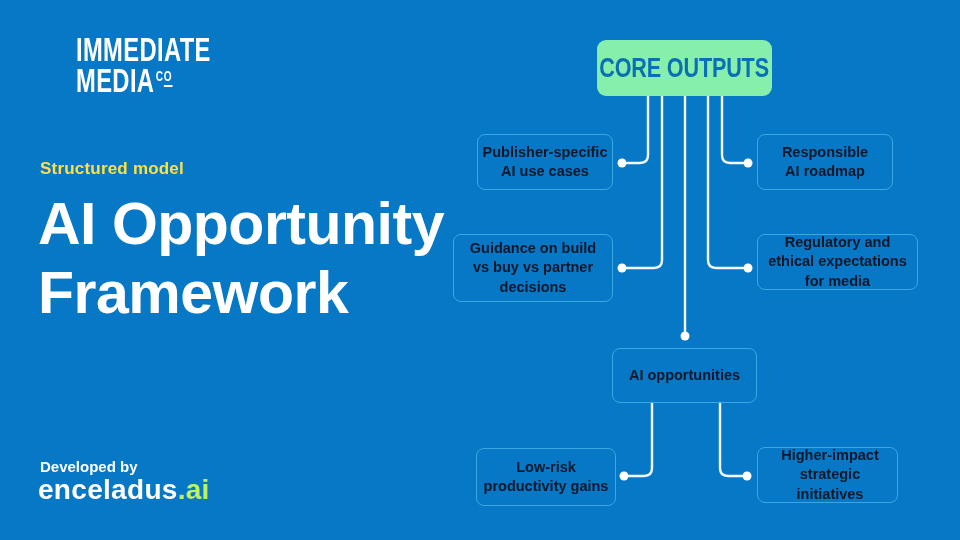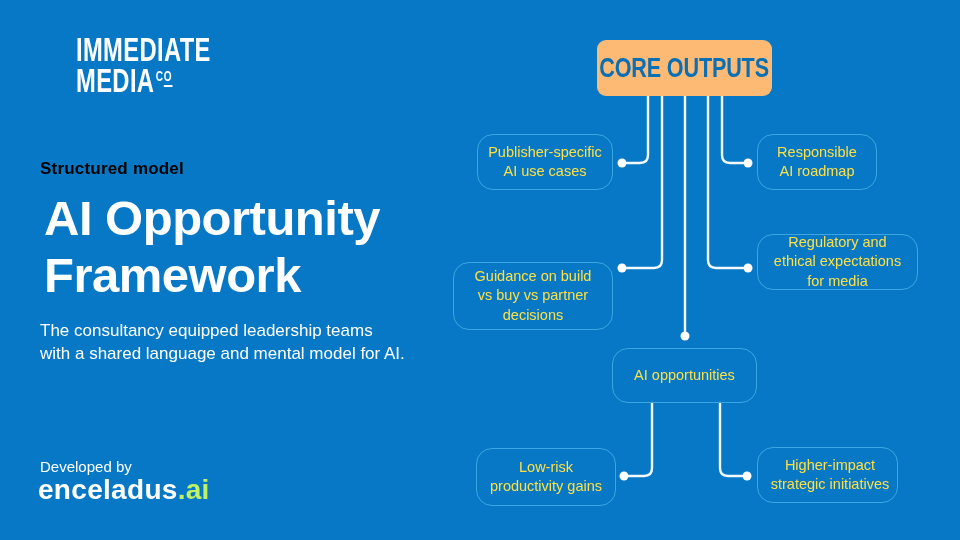--- a/index.html
+++ b/index.html
@@ -40,29 +40,29 @@
     margin-left: 2px;
   }
   .logo-co .o-underline { border-bottom: 2.5px solid #ffffff; padding-bottom: 1px; }
 
   .eyebrow {
     position: absolute;
     left: 40px;
     top: 159px;
     font-size: 17px;
     font-weight: 600;
-    color: #000000;
+    color: #fde047;
     letter-spacing: 0.2px;
   }
 
   .title {
     position: absolute;
-    left: 44px;
+    left: 38px;
     top: 190px;
-    font-size: 49px;
+    font-size: 59px;
     font-weight: 800;
     line-height: 1.17;
     letter-spacing: -0.5px;
     white-space: pre-line;
   }
 
   .subtitle {
     position: absolute;
     left: 40px;
     top: 320px;
@@ -70,21 +70,21 @@
     font-weight: 500;
     line-height: 1.33;
     white-space: pre-line;
   }
 
   .developed-by {
     position: absolute;
     left: 40px;
     top: 458px;
     font-size: 15px;
-    font-weight: 400;
+    font-weight: 700;
   }
   .brand {
     position: absolute;
     left: 38px;
     top: 474px;
     font-size: 28px;
     font-weight: 600;
     letter-spacing: 0.3px;
   }
   .brand .tld { color: #bef264; }
@@ -100,78 +100,76 @@
     fill: none;
     stroke: #F4F9FD;
     stroke-width: 2.4;
     stroke-linecap: round;
   }
   .connectors circle { fill: #ffffff; }
 
   .node {
     position: absolute;
     border: 1.5px solid #3BA7E2;
-    border-radius: 16px;
+    border-radius: 8px;
     display: flex;
     align-items: center;
     justify-content: center;
     text-align: center;
     font-size: 14.5px;
-    font-weight: 400;
+    font-weight: 700;
     line-height: 1.32;
-    color: #fde047;
+    color: #0f172a;
     white-space: pre-line;
     padding: 4px;
   }
 
   .node-core {
     position: absolute;
     left: 597px; top: 40px;
     width: 175px; height: 56px;
-    background: #fdba74;
+    background: #86efac;
     border-radius: 9px;
     display: flex;
     align-items: center;
     justify-content: center;
   }
   .core-label {
     display: inline-block;
     color: #0A6FB4;
     font-size: 27px;
     font-weight: 900;
     letter-spacing: -0.2px;
     transform: scaleX(0.8);
     white-space: nowrap;
   }
 
   .node-publisher     { left: 477px; top: 134px; width: 136px; height: 56px; }
-  .node-responsible   { left: 757px; top: 134px; width: 120px; height: 56px; }
-  .node-guidance      { left: 453px; top: 234px; width: 160px; height: 68px; margin-top: 28px; }
+  .node-responsible   { left: 757px; top: 134px; width: 136px; height: 56px; }
+  .node-guidance      { left: 453px; top: 234px; width: 160px; height: 68px; }
   .node-regulatory    { left: 757px; top: 234px; width: 161px; height: 56px; }
   .node-opportunities { left: 612px; top: 348px; width: 145px; height: 55px; }
   .node-lowrisk       { left: 476px; top: 448px; width: 140px; height: 58px; }
   .node-higherimpact  { left: 757px; top: 447px; width: 141px; height: 56px; padding-left: 9px; }
 </style>
 </head>
 <body>
 
 <div class="slide">
 
   <div class="logo">
     <div class="logo-line">IMMEDIATE</div>
     <div class="logo-line"><span>MEDIA</span><span class="logo-co"><span>C</span><span class="o-underline">O</span></span></div>
   </div>
 
   <div class="eyebrow">Structured model</div>
 
   <h1 class="title">AI Opportunity
 Framework</h1>
 
-  <p class="subtitle">The consultancy equipped leadership teams
-with a shared language and mental model for AI.</p>
 
   <div class="developed-by">Developed by</div>
   <div class="brand"><span>enceladus</span><span class="tld">.ai</span></div>
 
   <svg class="connectors" viewBox="0 0 960 540" aria-hidden="true">
     <path d="M648 96 L648 155 Q648 163 640 163 L627 163"></path>
     <circle cx="622" cy="163" r="4.5"></circle>
     <path d="M662 96 L662 260 Q662 268 654 268 L627 268"></path>
     <circle cx="622" cy="268" r="4.5"></circle>
     <path d="M685 96 L685 331"></path>

